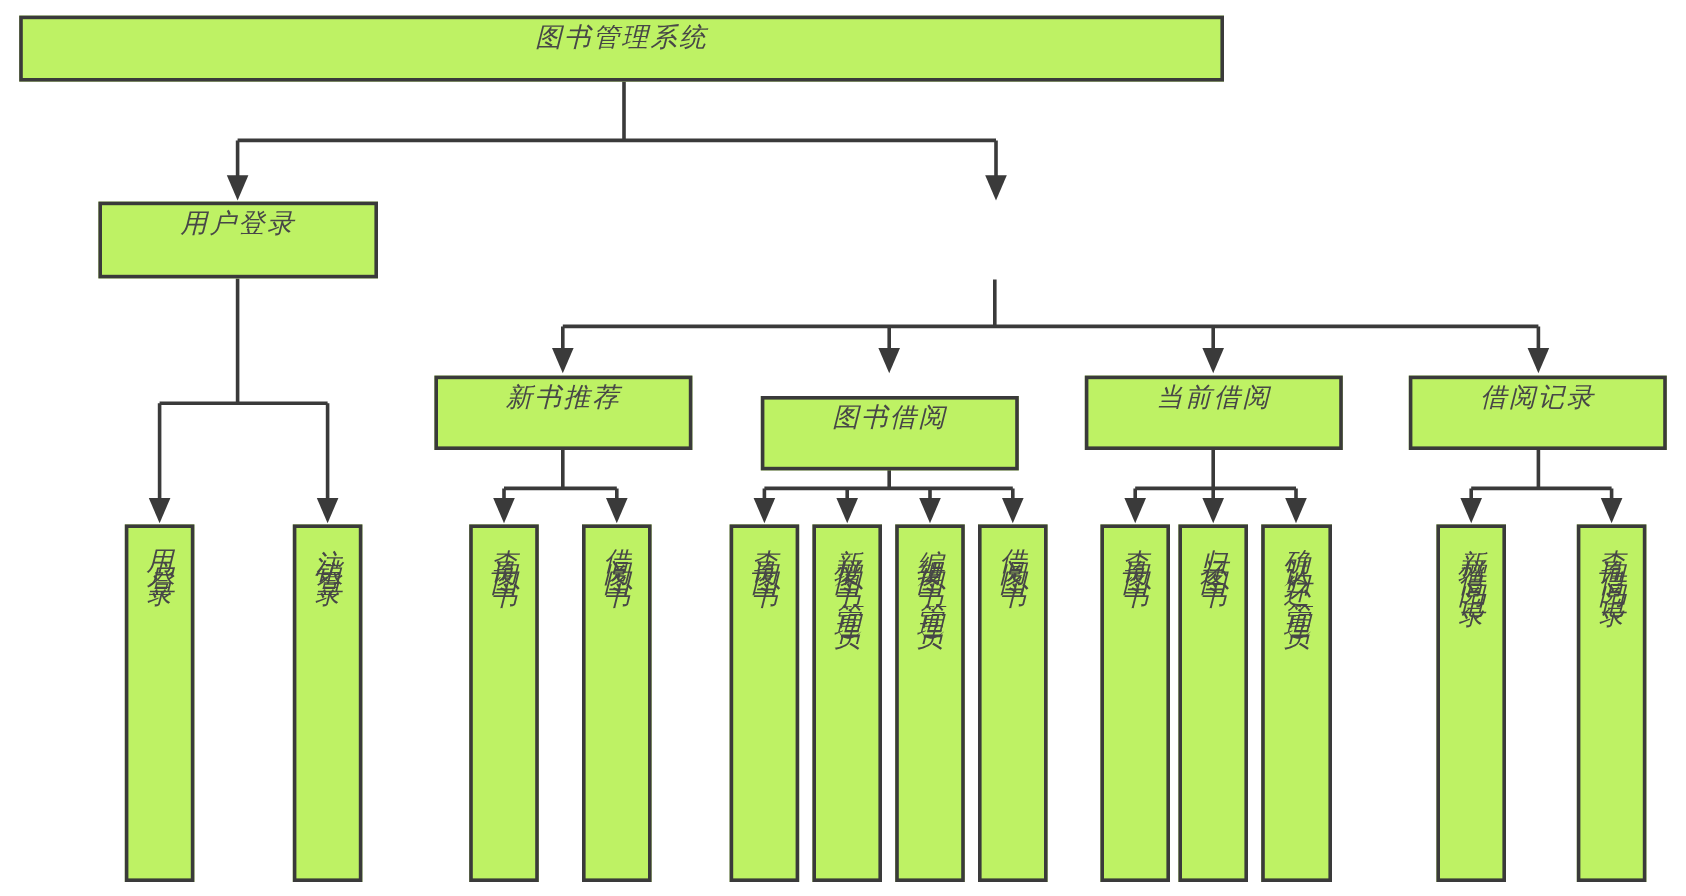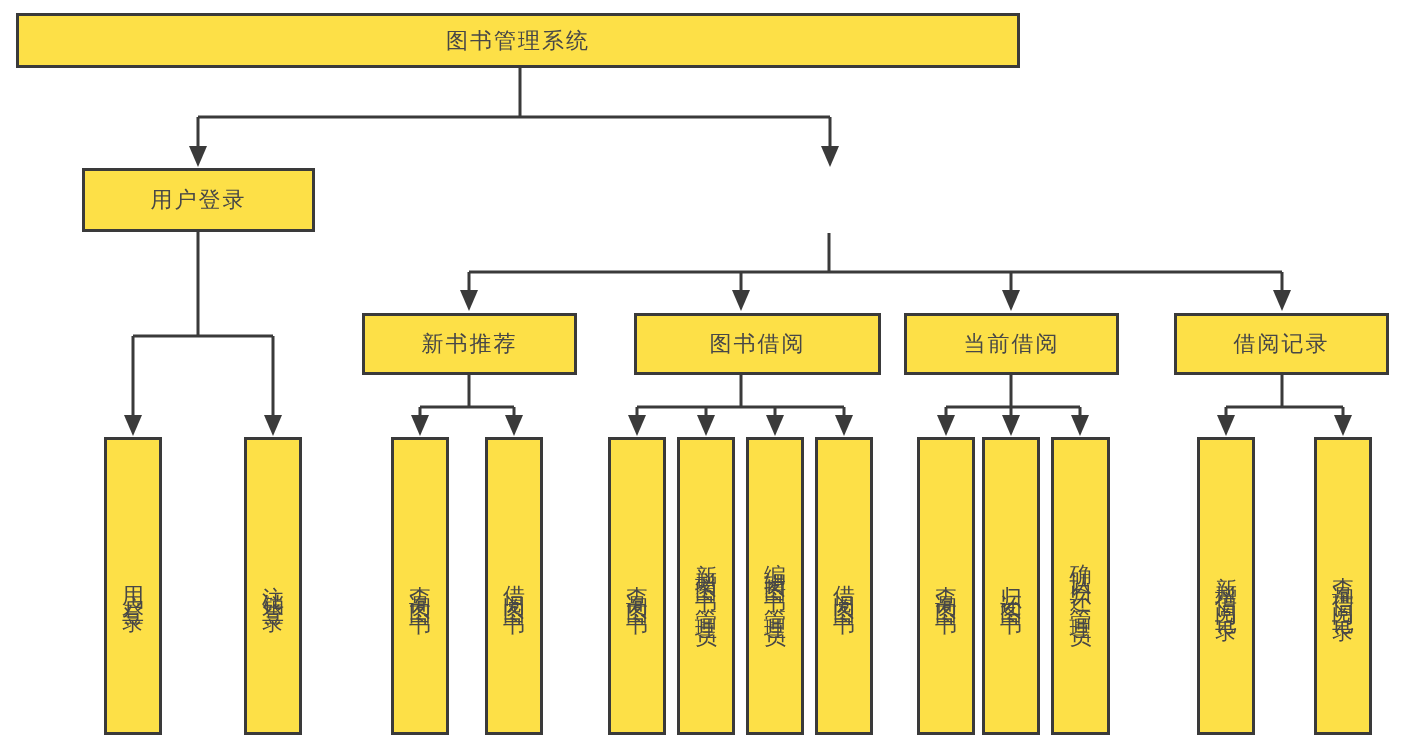--- a/index.html
+++ b/index.html
@@ -29,26 +29,26 @@
     pointer-events: none;
   }
   .ln {
     stroke: var(--line);
     stroke-width: 3;
     fill: none;
   }
   .ah { fill: var(--line); stroke: none; }
   .node {
     position: absolute;
-    background: #fde047;
+    background: #bef264;
     border: 3px solid var(--line);
     display: flex;
-    align-items: center;
     justify-content: center;
     color: var(--text);
+    font-style: italic;
   }
   .h-label {
     font-size: 22px;
     letter-spacing: 2px;
     white-space: nowrap;
     color: var(--text);
   }
   .v-label {
     writing-mode: vertical-rl;
     text-orientation: mixed;
@@ -126,21 +126,21 @@
     <span class="h-label">图书管理系统</span>
   </div>
 
   <div class="node" style="left:82px; top:168px; width:233px; height:64px;">
     <span class="h-label">用户登录</span>
   </div>
 
   <div class="node" style="left:362px; top:313px; width:215px; height:62px;">
     <span class="h-label">新书推荐</span>
   </div>
-  <div class="node" style="left:634px; top:313px; width:247px; height:62px;">
+  <div class="node" style="left:634px; top:330px; width:215px; height:62px;">
     <span class="h-label">图书借阅</span>
   </div>
   <div class="node" style="left:904px; top:313px; width:215px; height:62px;">
     <span class="h-label">当前借阅</span>
   </div>
   <div class="node" style="left:1174px; top:313px; width:215px; height:62px;">
     <span class="h-label">借阅记录</span>
   </div>
 
   <div class="node" style="left:104px; top:437px; width:58px; height:298px;">

